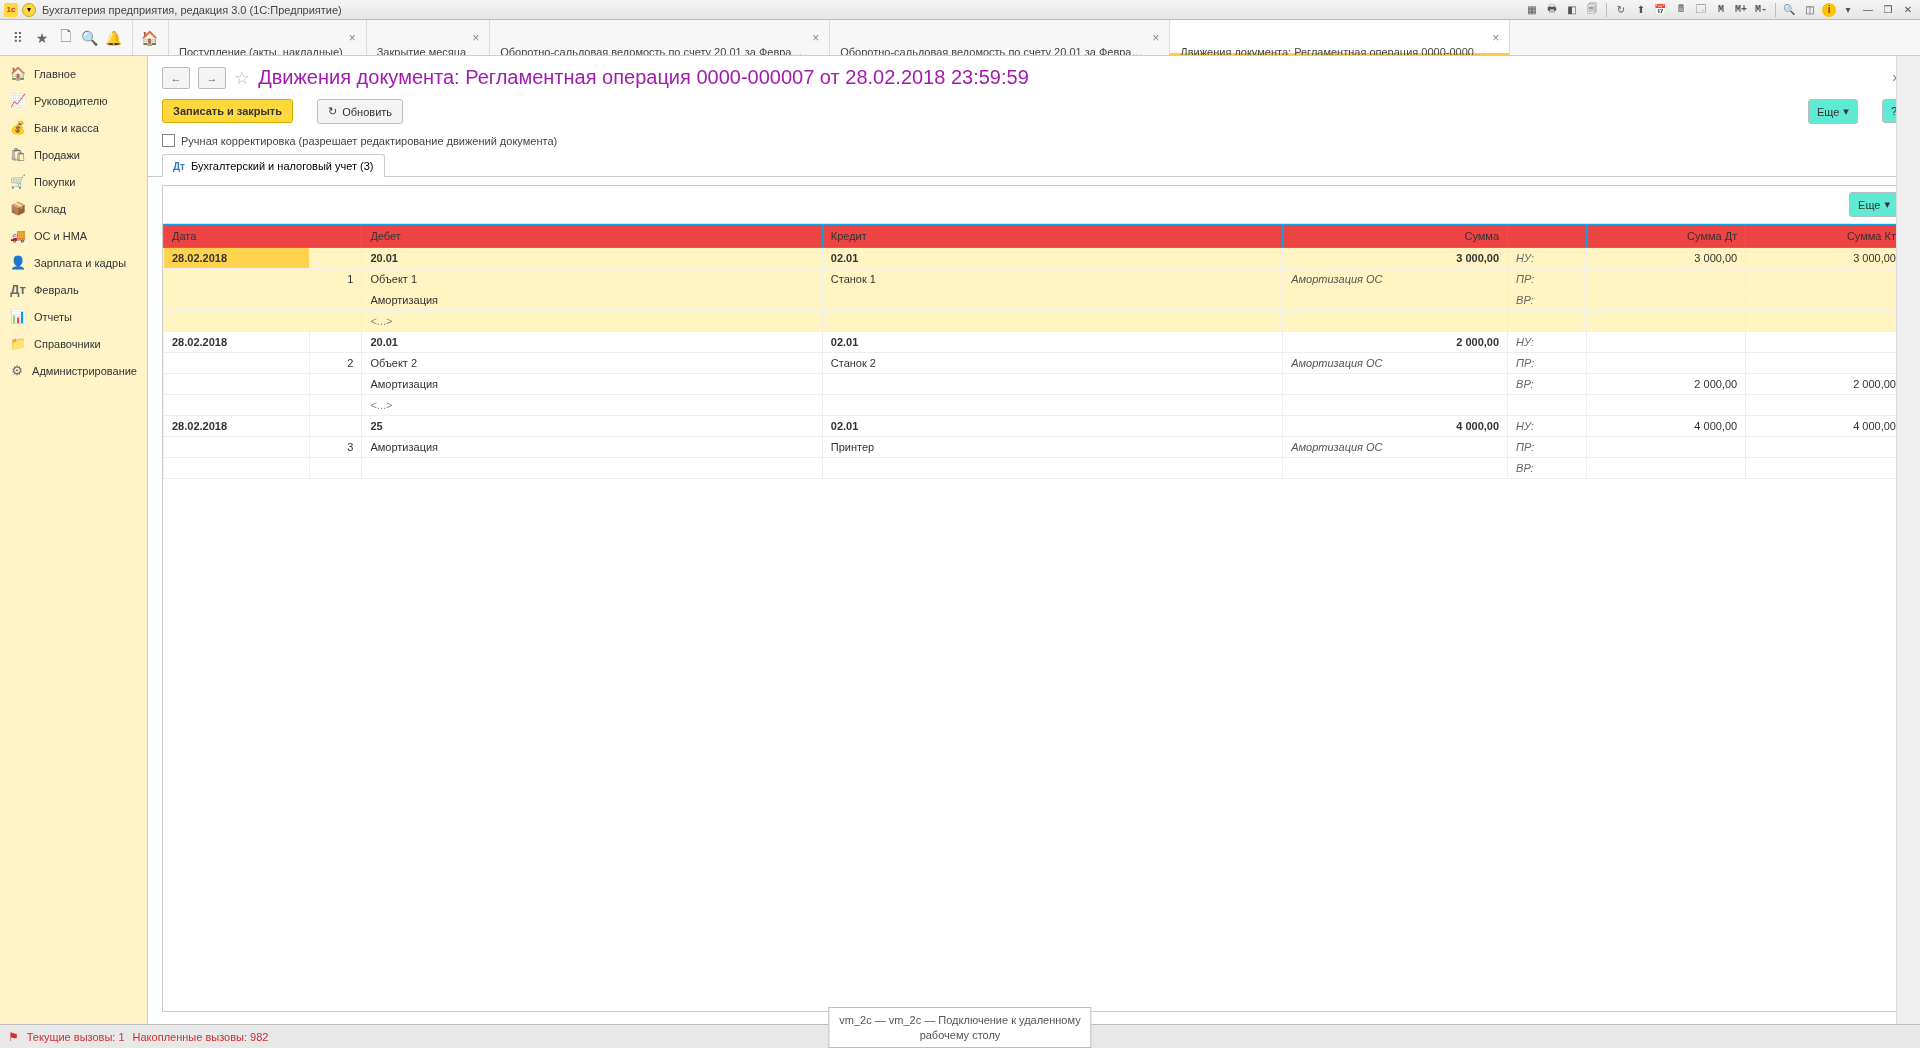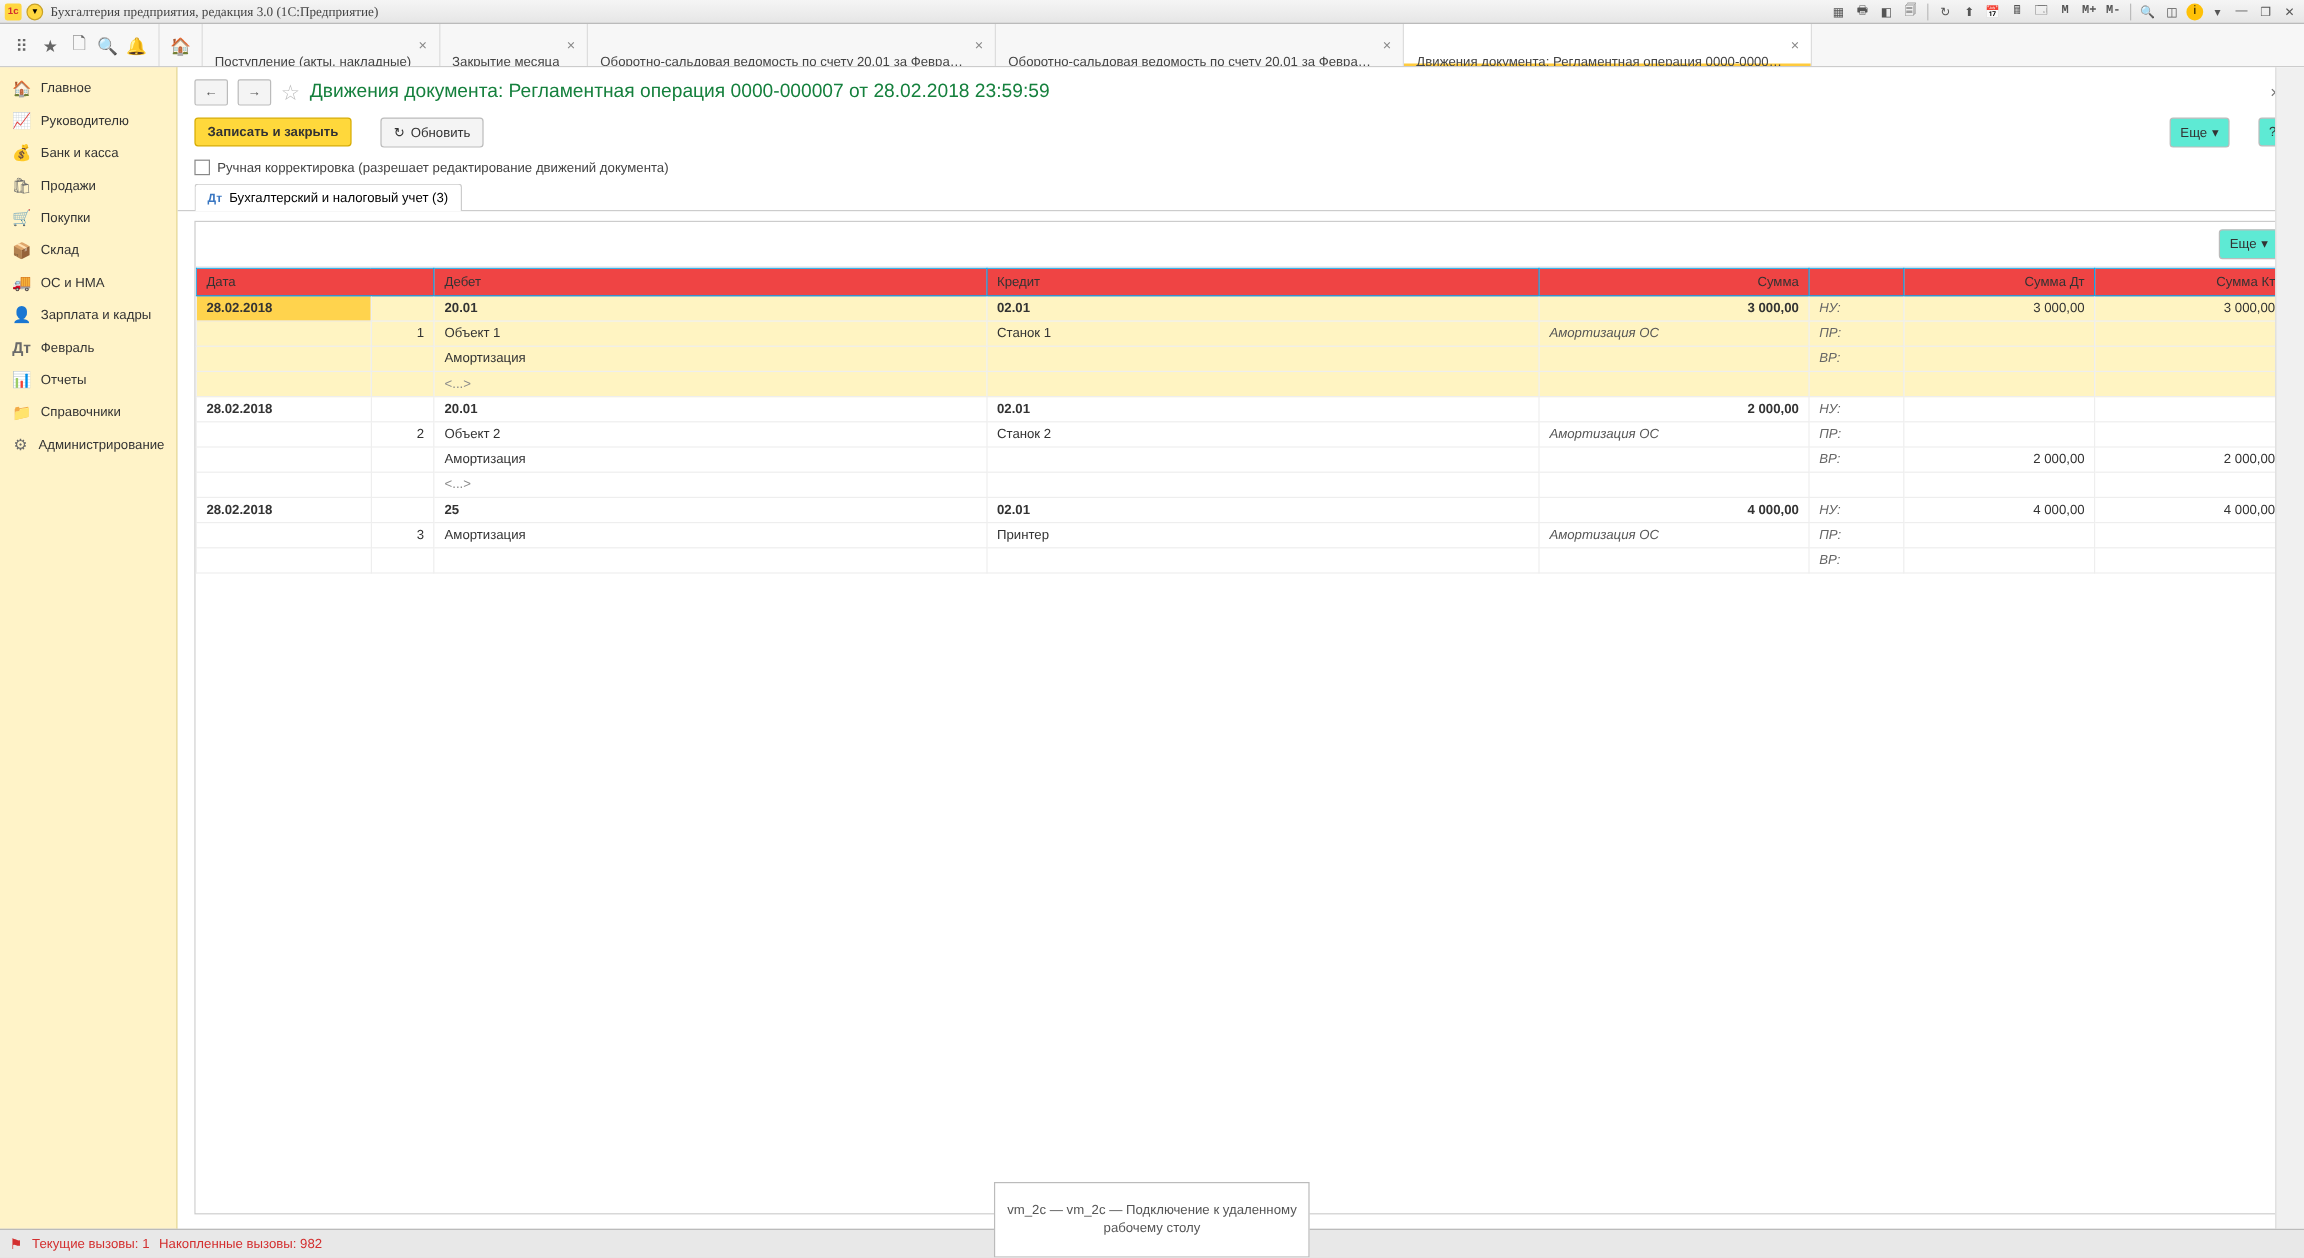--- a/index.html
+++ b/index.html
@@ -1,41 +1,41 @@
 <!DOCTYPE html>
 <html><head>
 <meta charset="utf-8">
 <style>
 *{box-sizing:border-box;margin:0;padding:0;font-family:Arial,sans-serif;font-size:11px;}
 body{background:#d6d6d6;overflow:hidden;width:1920px;height:1048px;position:relative;}
 .titlebar{height:20px;background:linear-gradient(#f5f5f5,#e6e6e6);display:flex;align-items:center;padding:0 4px;border-bottom:1px solid #bbb;}
 .titlebar .logo{width:14px;height:14px;background:#ffd740;border-radius:2px;display:inline-flex;align-items:center;justify-content:center;font-size:8px;font-weight:bold;color:#d32f2f;margin-right:4px;}
 .titlebar .dd{width:14px;height:14px;background:#ffd740;border-radius:50%;border:1px solid #c9a227;margin-right:6px;display:inline-flex;align-items:center;justify-content:center;font-size:8px;}
-.titlebar .ttl{color:#444;font-family:Liberation Serif, serif;}
+.titlebar .ttl{color:#444;}
 .titlebar .sysicons{margin-left:auto;display:flex;gap:4px;align-items:center;}
 .titlebar .sysicons span{width:16px;height:16px;display:inline-flex;align-items:center;justify-content:center;color:#555;font-size:10px;cursor:pointer;}
 .titlebar .sysicons span.sep{width:1px;background:#bbb;height:14px;margin:0 2px;}
 .toolbar-row{height:36px;background:#f7f7f7;border-bottom:1px solid #ccc;display:flex;align-items:stretch;}
 .toolbar-icons{display:flex;align-items:center;padding:0 6px;border-right:1px solid #ddd;}
 .toolbar-icons span{width:24px;height:24px;display:inline-flex;align-items:center;justify-content:center;color:#666;font-size:14px;cursor:pointer;}
 .home-btn{width:36px;display:flex;align-items:center;justify-content:center;border-right:1px solid #ddd;color:#666;font-size:14px;cursor:pointer;}
 .tabs{display:flex;flex:1;align-items:stretch;overflow:hidden;}
 .tab{display:flex;align-items:center;padding:0 10px;border-right:1px solid #ddd;white-space:nowrap;color:#444;cursor:pointer;position:relative;max-width:340px;}
 .tab.active{background:#fff;box-shadow:inset 0 -2px 0 #ffcb3d;}
 .tab .tx{overflow:hidden;text-overflow:ellipsis;margin-top:28px;}
 .tab .cx{margin-left:6px;color:#888;font-size:12px;}
 .layout{display:flex;height:calc(100% - 56px - 24px);}
 .sidebar{width:148px;background:#fff3c8;border-right:1px solid #e0d38a;padding-top:4px;}
 .sidebar .item{display:flex;align-items:center;gap:8px;padding:6px 10px;color:#333;cursor:pointer;}
 .sidebar .item .ic{width:16px;display:inline-flex;justify-content:center;color:#6a6a6a;font-size:13px;}
 .main{flex:1;background:#fff;position:relative;display:flex;flex-direction:column;}
 .doc-header{display:flex;align-items:center;padding:10px 14px 6px;gap:8px;}
 .nav-btn{width:28px;height:22px;border:1px solid #bbb;border-radius:2px;background:#f4f4f4;display:inline-flex;align-items:center;justify-content:center;color:#555;cursor:pointer;}
 .star{font-size:18px;color:#bbb;cursor:pointer;}
-.doc-title{font-size:16px;color:#15803d;}
+.doc-title{font-size:20px;color:#a21caf;}
 .doc-close{margin-left:auto;width:20px;height:20px;display:flex;align-items:center;justify-content:center;color:#777;cursor:pointer;font-size:14px;}
 .action-row{display:flex;align-items:flex-start;gap:24px;padding:4px 14px;}
 .btn-primary{background:#ffd83b;border:1px solid #d6ab00;border-radius:3px;padding:5px 10px;font-weight:bold;color:#333;cursor:pointer;}
 .btn-secondary{background:#f4f4f4;border:1px solid #bbb;border-radius:3px;padding:5px 10px;color:#333;cursor:pointer;display:inline-flex;align-items:center;gap:5px;}
 .btn-more{background:#5eead4;border:1px solid #bbb;border-radius:3px;padding:5px 8px;color:#333;cursor:pointer;display:inline-flex;align-items:center;gap:4px;}
 .spacer{flex:1;}
 .chk-row{display:flex;align-items:center;gap:6px;padding:6px 14px;color:#444;}
 .chk{width:13px;height:13px;border:1px solid #888;background:#fff;cursor:pointer;}
 .tab-strip{display:flex;padding:0 14px;border-bottom:1px solid #ccc;}
 .doctab{border:1px solid #ccc;border-bottom:none;background:#fff;padding:5px 10px;display:flex;align-items:center;gap:6px;cursor:pointer;position:relative;top:1px;border-radius:3px 3px 0 0;}
@@ -47,21 +47,21 @@
 th{background:#ef4444;border:1px solid #0ea5e9;padding:5px 8px;text-align:left;font-weight:normal;color:#333;}
 td{border:1px solid #eee;padding:4px 8px;color:#333;vertical-align:top;}
 .col-date{width:110px;} .col-num{width:40px;text-align:right;} .col-deb{width:348px;} .col-cred{width:348px;} .col-sum{width:170px;text-align:right;} .col-lbl{width:60px;font-style:italic;color:#666;} .col-dt{width:120px;text-align:right;} .col-kt{width:120px;text-align:right;}
 tr.sel td{background:#fff4c2;}
 tr.sel td.hl{background:#ffd34d;}
 .italic{font-style:italic;color:#555;}
 .dim{color:#888;}
 .bold{font-weight:bold;}
 .statusbar{position:absolute;left:0;right:0;bottom:0;height:24px;background:#e8e8e8;border-top:1px solid #bbb;display:flex;align-items:center;padding:0 8px;gap:8px;color:#d32f2f;}
 .statusbar .ic{color:#d32f2f;font-size:12px;}
-.rdp{position:absolute;bottom:0;left:50%;transform:translateX(-50%);background:#fff;border:1px solid #bbb;padding:16px 10px;font-size:10px;color:#555;text-align:center;line-height:1.3;z-index:5;}
+.rdp{position:absolute;bottom:0;left:50%;transform:translateX(-50%);background:#fff;border:1px solid #bbb;padding:5px 10px;font-size:10px;color:#555;text-align:center;line-height:1.3;z-index:5;}
 .right-edge{position:absolute;right:0;top:56px;bottom:24px;width:24px;background:#f0f0f0;border-left:1px solid #ddd;}
 .i-green{color:#4a9b4a;} .i-blue{color:#3a77c2;}
 .sys-m{font-weight:bold;font-family:'Courier New',monospace;}
 .dtk{font-size:8px;font-weight:bold;}
 </style>
 </head>
 <body>
 
 <div class="titlebar">
   <span class="logo">1c</span>

